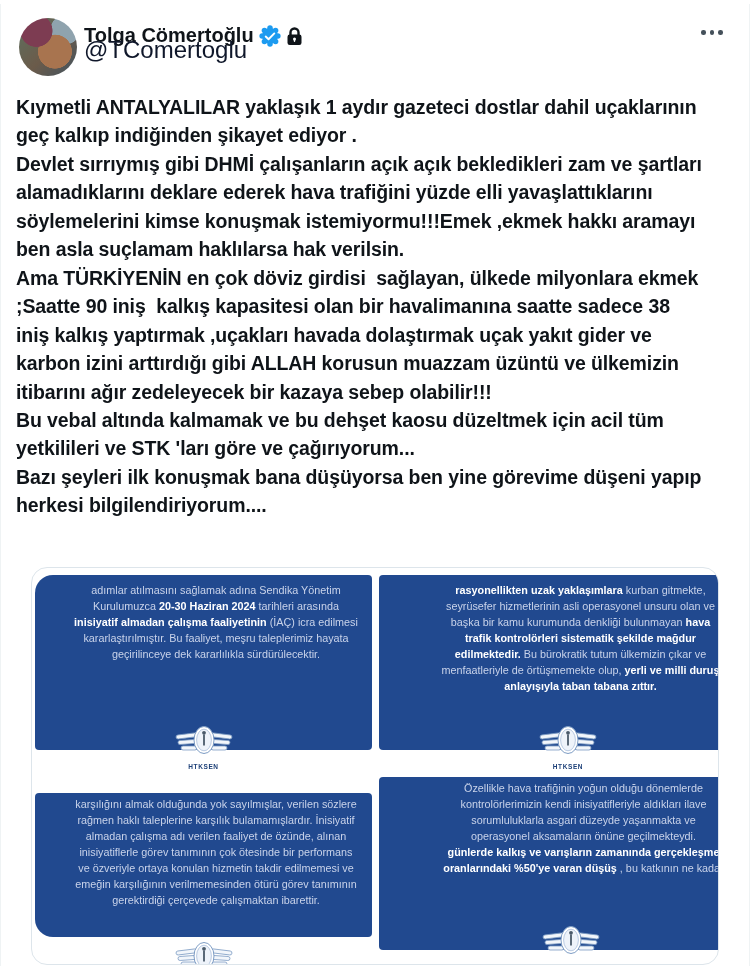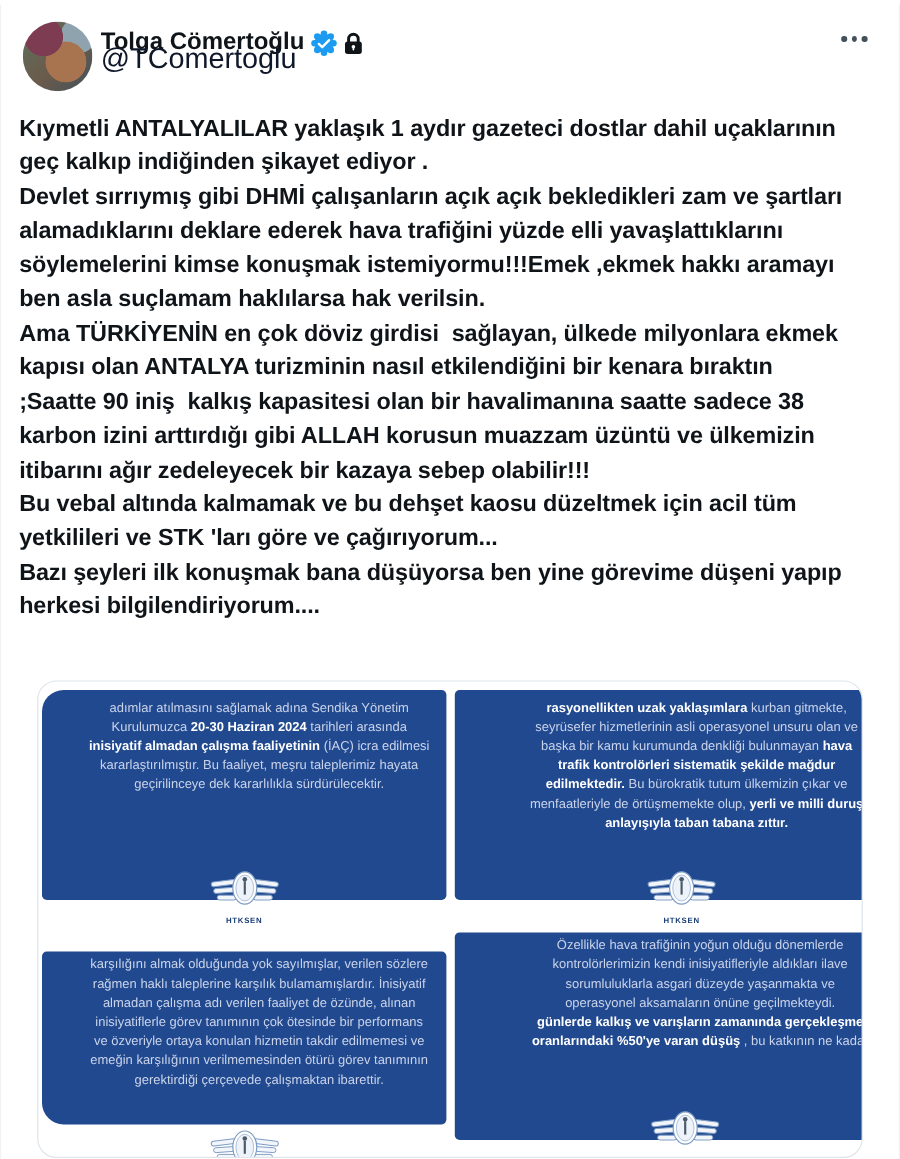--- a/index.html
+++ b/index.html
@@ -121,22 +121,22 @@
   </button>
 
   <div class="tweet-text">
       <div class="tweet-line">Kıymetli ANTALYALILAR yaklaşık 1 aydır gazeteci dostlar dahil uçaklarının</div>
       <div class="tweet-line">geç kalkıp indiğinden şikayet ediyor .</div>
       <div class="tweet-line">Devlet sırrıymış gibi DHMİ çalışanların açık açık bekledikleri zam ve şartları</div>
       <div class="tweet-line">alamadıklarını deklare ederek hava trafiğini yüzde elli yavaşlattıklarını</div>
       <div class="tweet-line">söylemelerini kimse konuşmak istemiyormu!!!Emek ,ekmek hakkı aramayı</div>
       <div class="tweet-line">ben asla suçlamam haklılarsa hak verilsin.</div>
       <div class="tweet-line">Ama TÜRKİYENİN en çok döviz girdisi  sağlayan, ülkede milyonlara ekmek</div>
-      <div class="tweet-line">kapısı olan ANTALYA turizminin nasıl etkilendiğini bir kenara bıraktın</div>
       <div class="tweet-line">;Saatte 90 iniş  kalkış kapasitesi olan bir havalimanına saatte sadece 38</div>
+      <div class="tweet-line">iniş kalkış yaptırmak ,uçakları havada dolaştırmak uçak yakıt gider ve</div>
       <div class="tweet-line">karbon izini arttırdığı gibi ALLAH korusun muazzam üzüntü ve ülkemizin</div>
       <div class="tweet-line">itibarını ağır zedeleyecek bir kazaya sebep olabilir!!!</div>
       <div class="tweet-line">Bu vebal altında kalmamak ve bu dehşet kaosu düzeltmek için acil tüm</div>
       <div class="tweet-line">yetkilileri ve STK 'ları göre ve çağırıyorum...</div>
       <div class="tweet-line">Bazı şeyleri ilk konuşmak bana düşüyorsa ben yine görevime düşeni yapıp</div>
       <div class="tweet-line">herkesi bilgilendiriyorum....</div>
     </div>
 
   <div class="embed">
     <div class="card card-tl">

